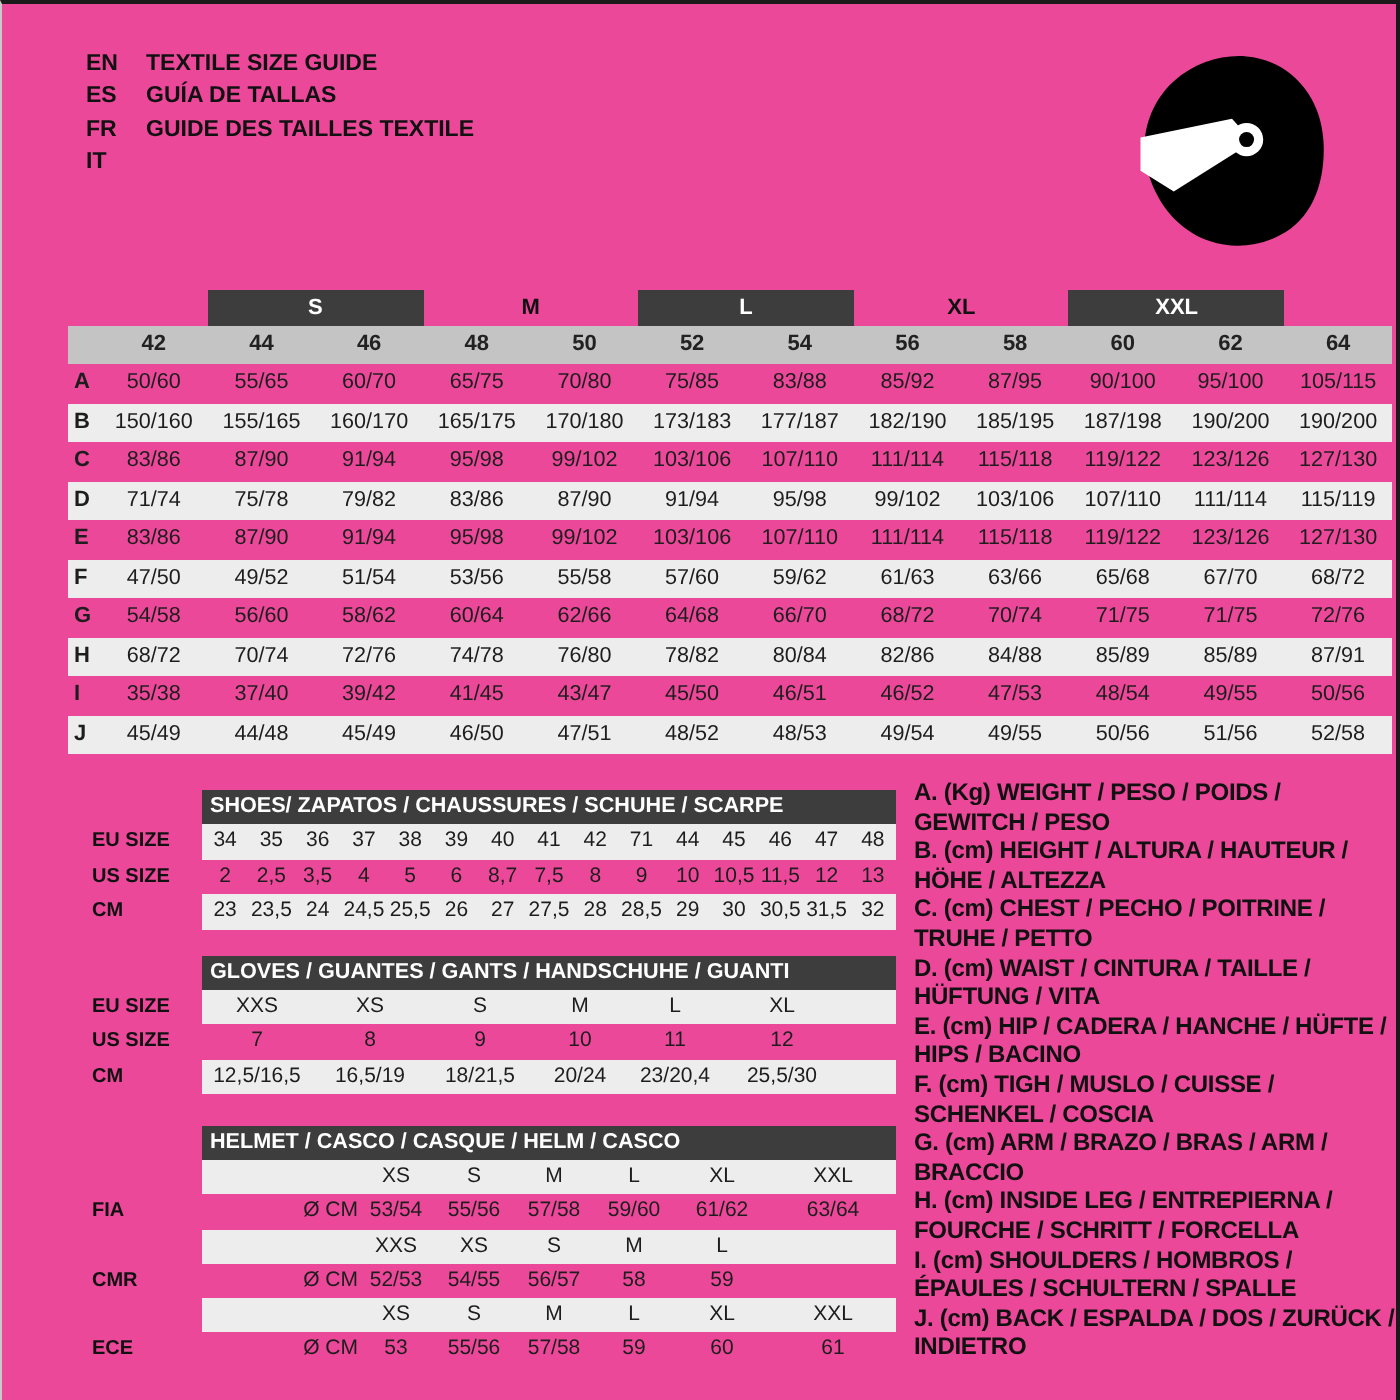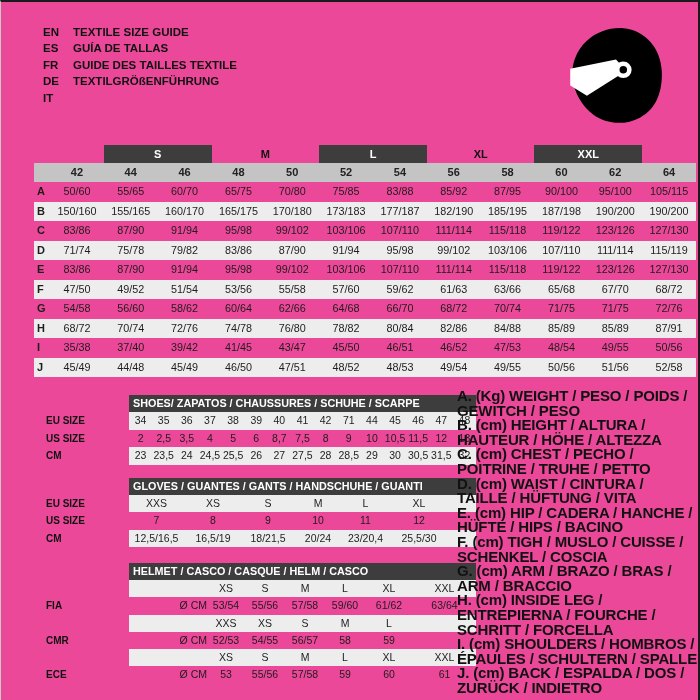--- a/index.html
+++ b/index.html
@@ -32,56 +32,52 @@
 
   
   .lower{position:absolute;top:393px;left:45px;width:402px;}
   .block{display:flex;}
   .block.gap1{margin-top:13px;}
   .block.gap2{margin-top:16px;}
   .side{width:55px;flex:0 0 55px;}
   .side .spacer{height:17px;}
   .slabel{font-weight:bold;font-size:10px;line-height:17.5px;color:#111;white-space:nowrap;}
   .helm .slabel{line-height:17.3px;}
-  .tbl{width:347px;flex:0 0 347px;margin-left:28px;}
+  .tbl{width:347px;flex:0 0 347px;}
   .bar{height:17px;line-height:17px;background:#3d3d3d;color:#fff;font-weight:bold;font-size:10.8px;
        padding-left:4px;box-sizing:border-box;white-space:nowrap;}
   .trow{display:grid;height:17.5px;line-height:17.5px;font-size:10.5px;color:#1d1d1d;}
   .trow span{text-align:center;white-space:nowrap;}
   .trow.alt{background:#ededed;}
   .shoesT .trow{grid-template-columns:repeat(15,1fr);}
   .glovesT .trow{grid-template-columns:55px 58px 52px 48px 47px 60px 1fr;}
   .helmT .trow{grid-template-columns:78px 38px 40px 40px 40px 48px 1fr;height:17.3px;line-height:17.3px;}
   .helmT .trow span:first-child{text-align:right;padding-left:6px;}
 
   
   .legend{position:absolute;top:387px;left:456px;width:241px;}
-  .litem{font-weight:bold;font-size:15px;line-height:14.6px;color:#111;letter-spacing:-0.15px;}
+  .litem{font-weight:bold;font-size:12px;line-height:14.6px;color:#111;letter-spacing:-0.15px;}
 </style>
 </head>
 <body>
 
 <div class="page">
 
   <div class="langs">
     <div class="lang">
         <span class="code">EN</span>
         <span>TEXTILE SIZE GUIDE</span>
       </div>
     <div class="lang">
         <span class="code">ES</span>
         <span>GUÍA DE TALLAS</span>
       </div>
     <div class="lang">
         <span class="code">FR</span>
         <span>GUIDE DES TAILLES TEXTILE</span>
-      </div>
-    <div class="lang">
-        <span class="code">DE</span>
-        <span>TEXTILGRÖßENFÜHRUNG</span>
       </div>
     <div class="lang">
         <span class="code">IT</span>
       </div>
   </div>
 
   <div class="helmet-icon">
     <svg viewBox="0 0 100 100" width="104" height="106" aria-hidden="true">
       <path fill="#000" d="M57 5 C79 7 93 25 94 46 C95 65 89 83 73 91 C58 99 40 97 28 88 C17 80 10 67 8 53 C7 41 11 27 22 17 C32 8 45 4 57 5 Z"></path>
       <polygon fill="#fff" points="6,44 50,35 60,46 22,70 6,60"></polygon>

